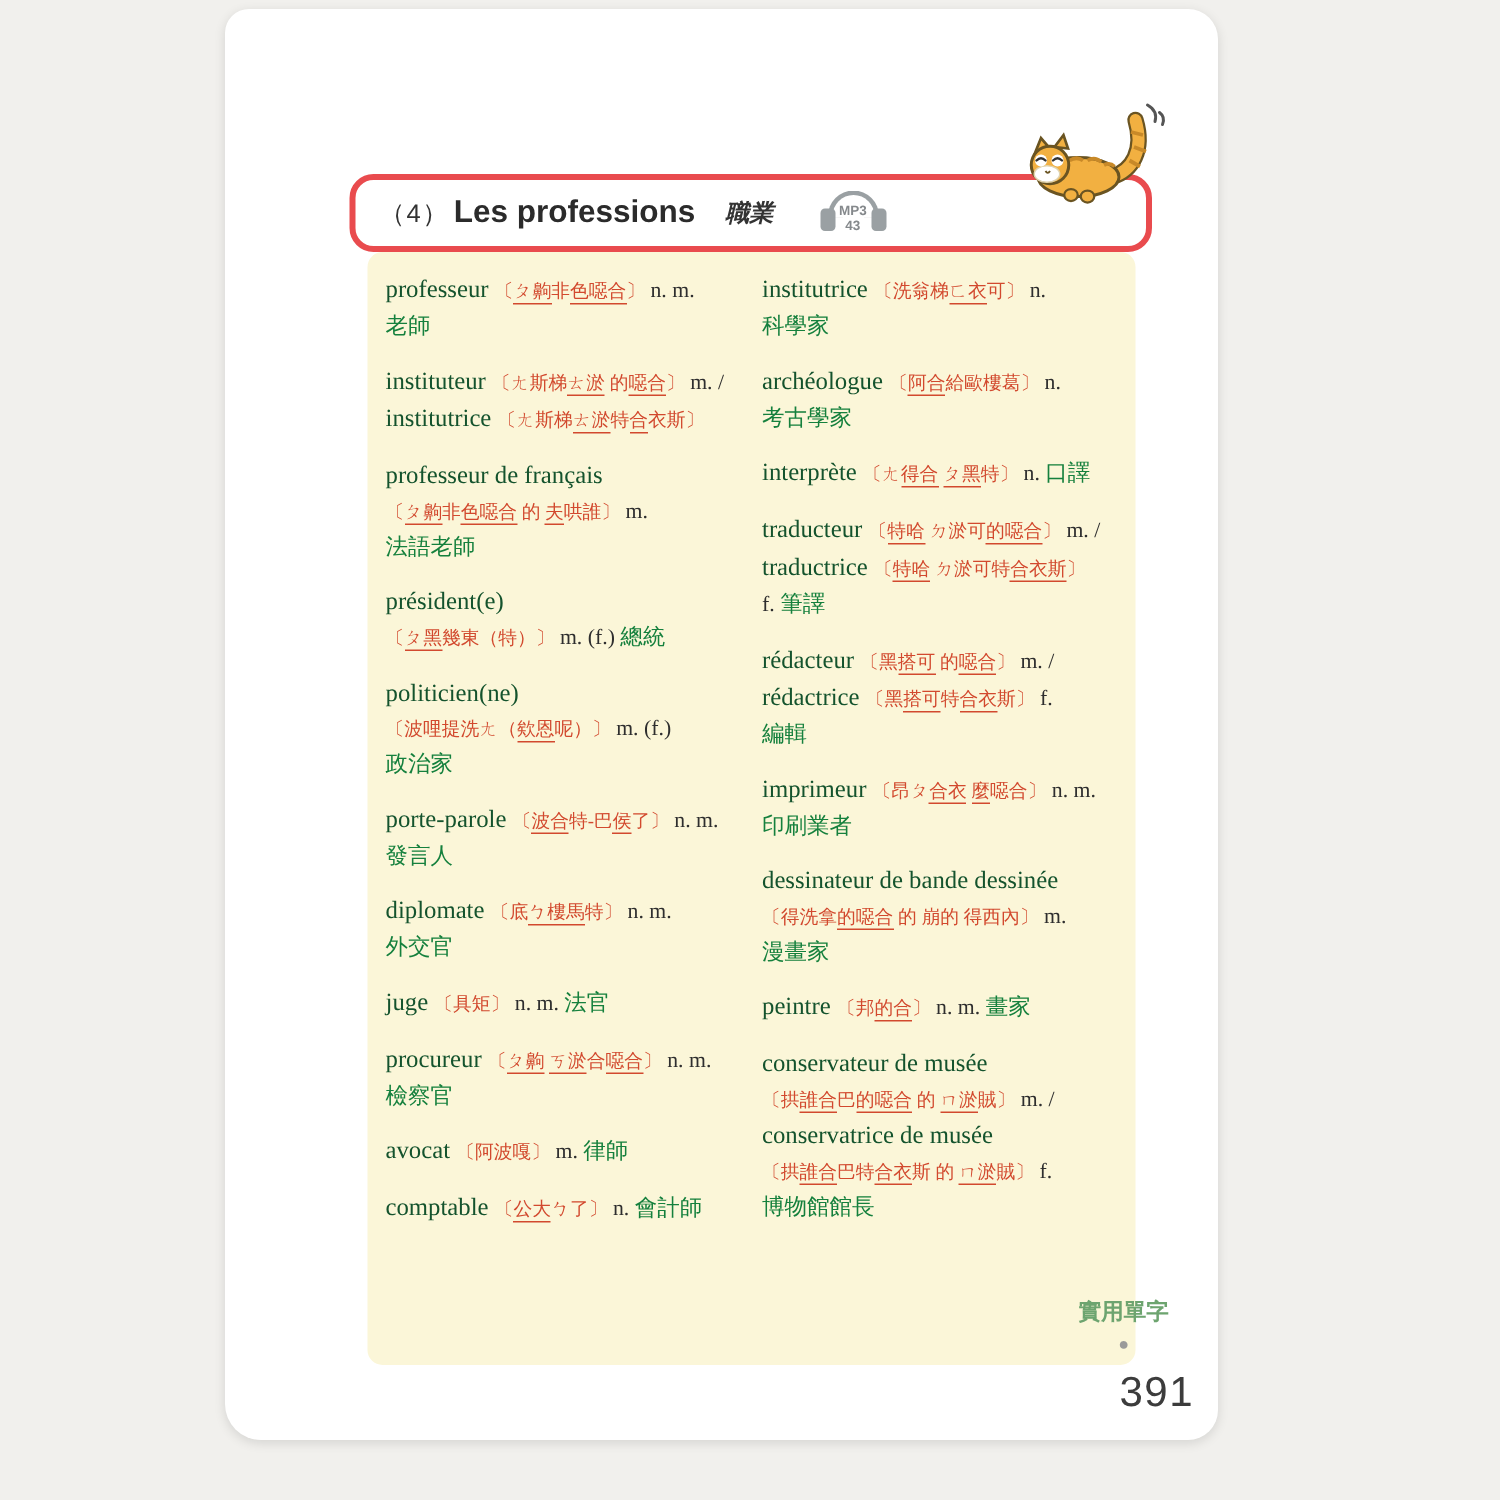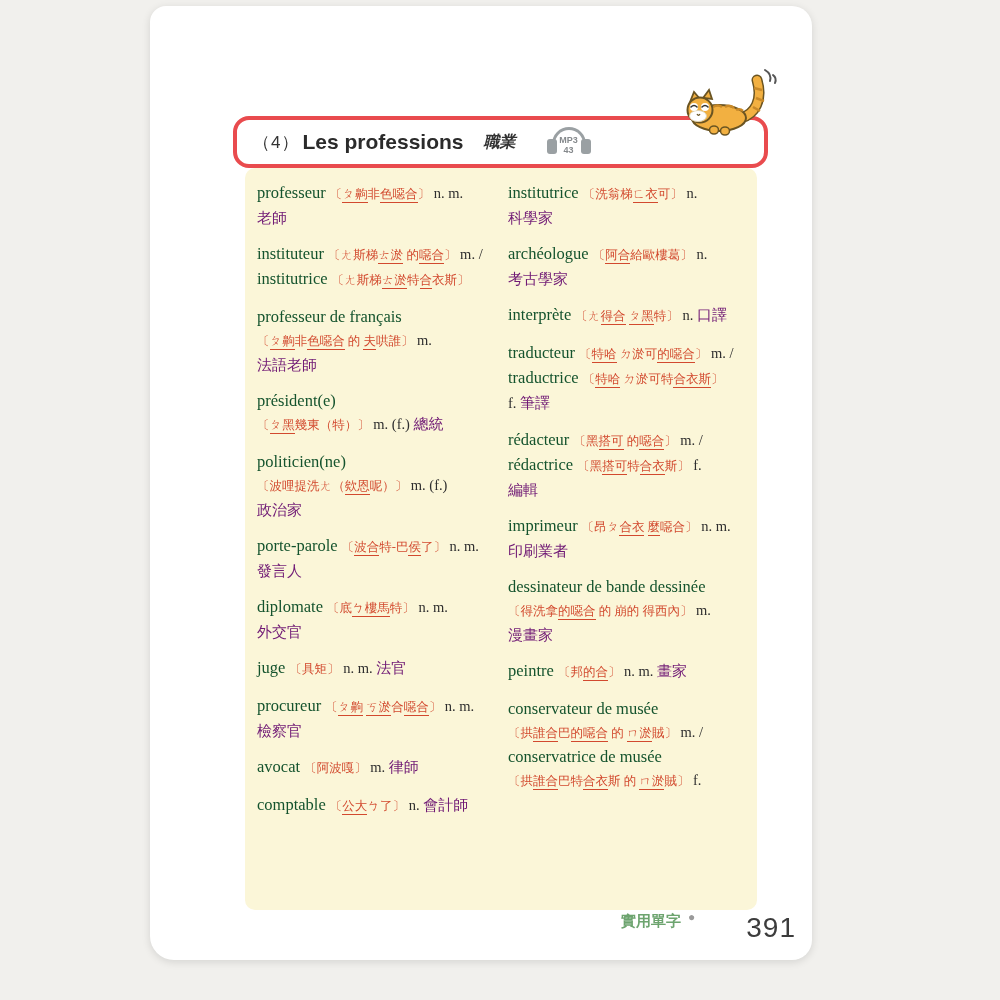--- a/index.html
+++ b/index.html
@@ -37,25 +37,25 @@
     background:#fbf6d8;border-radius:10px;box-sizing:border-box;
     padding:13px 12px;display:flex;gap:14px;overflow:hidden;
   }
   .col{flex:1;min-width:0;}
   .entry{margin-bottom:13px;}
   .row{line-height:23px;white-space:nowrap;}
   .fr{font-family:"Liberation Serif",serif;font-size:16.5px;color:#14532d;}
   .pr{font-family:"Liberation Serif",serif;font-size:12.5px;color:#d2492e;}
   .pru{border-bottom:1px solid #d2492e;padding-bottom:1px;}
   .tx{font-family:"Liberation Serif",serif;font-size:14.5px;color:#2e2e2e;}
-  .zh{font-size:15px;color:#701a75;}
+  .zh{font-size:15px;color:#15803d;}
   
   .footer{
     position:absolute;right:16px;bottom:16px;
-    display:flex;align-items:flex-start;gap:7px;
+    display:flex;align-items:center;gap:7px;flex-direction:column;
   }
   .f-label{color:#6da46f;font-size:15px;font-weight:bold;}
   .f-dot{color:#9a9a9a;font-size:12px;position:relative;top:-2px;}
   .f-page{color:#3c3c3c;font-size:28px;letter-spacing:1px;margin-left:44px;}
 </style>
 </head>
 <body>
 
 <div class="page">
 
@@ -175,20 +175,21 @@
           <div class="row"><span class="zh">漫畫家</span></div>
         </div>
         <div class="entry">
           <div class="row"><span class="fr">peintre </span><span class="pr">〔邦</span><span class="pr pru">的合</span><span class="pr">〕</span><span class="tx"> n. m.  </span><span class="zh">畫家</span></div>
         </div>
         <div class="entry">
           <div class="row"><span class="fr">conservateur de musée</span></div>
           <div class="row"><span class="pr">〔拱</span><span class="pr pru">誰合</span><span class="pr">巴</span><span class="pr pru">的噁合</span><span class="pr"> 的 </span><span class="pr pru">ㄇ淤</span><span class="pr">賊〕</span><span class="tx"> m. /</span></div>
           <div class="row"><span class="fr">conservatrice de musée</span></div>
           <div class="row"><span class="pr">〔拱</span><span class="pr pru">誰合</span><span class="pr">巴特</span><span class="pr pru">合衣</span><span class="pr">斯 的 </span><span class="pr pru">ㄇ淤</span><span class="pr">賊〕</span><span class="tx"> f.</span></div>
+          <div class="row"><span class="zh">博物館館長</span></div>
         </div>
       </div>
   </div>
 
   <div class="footer">
     <span class="f-label">實用單字</span>
     <span class="f-dot">●</span>
     <span class="f-page">391</span>
   </div>
 

